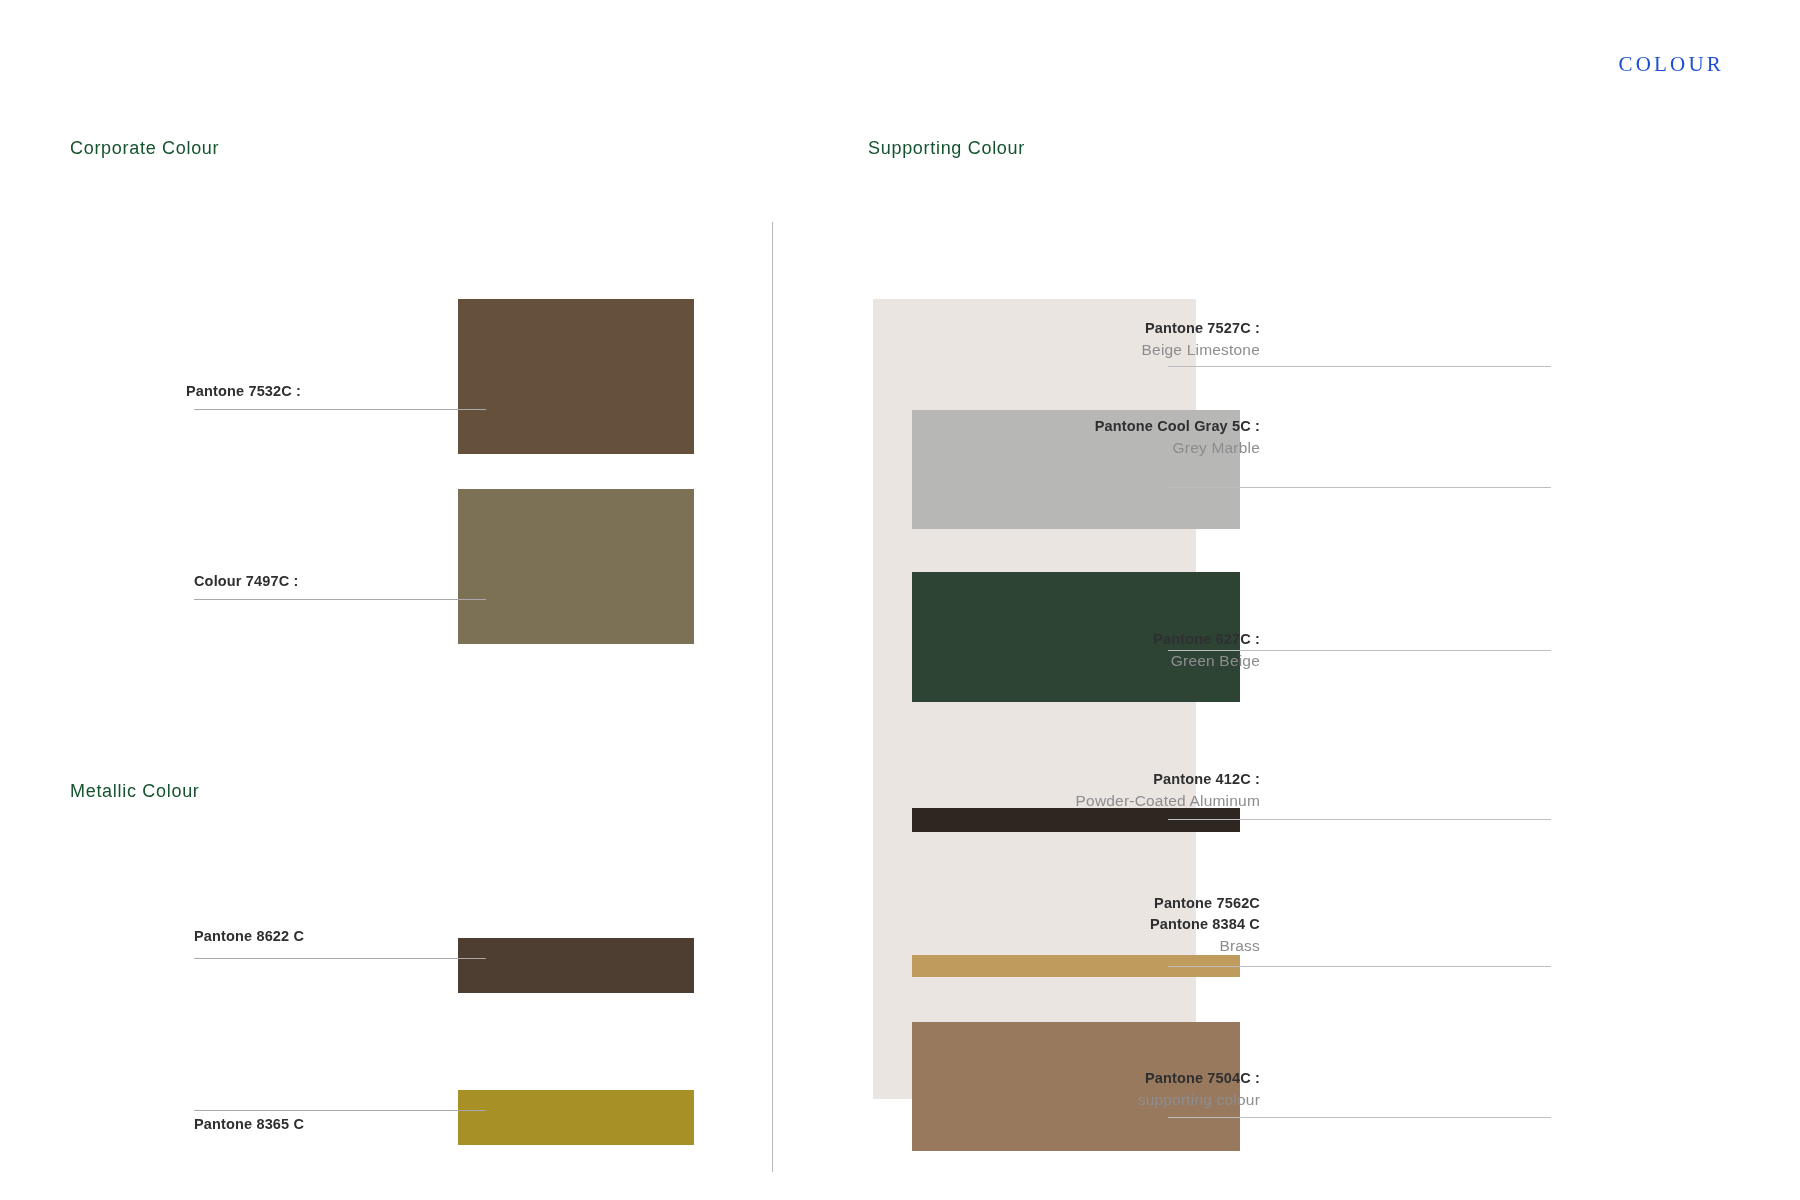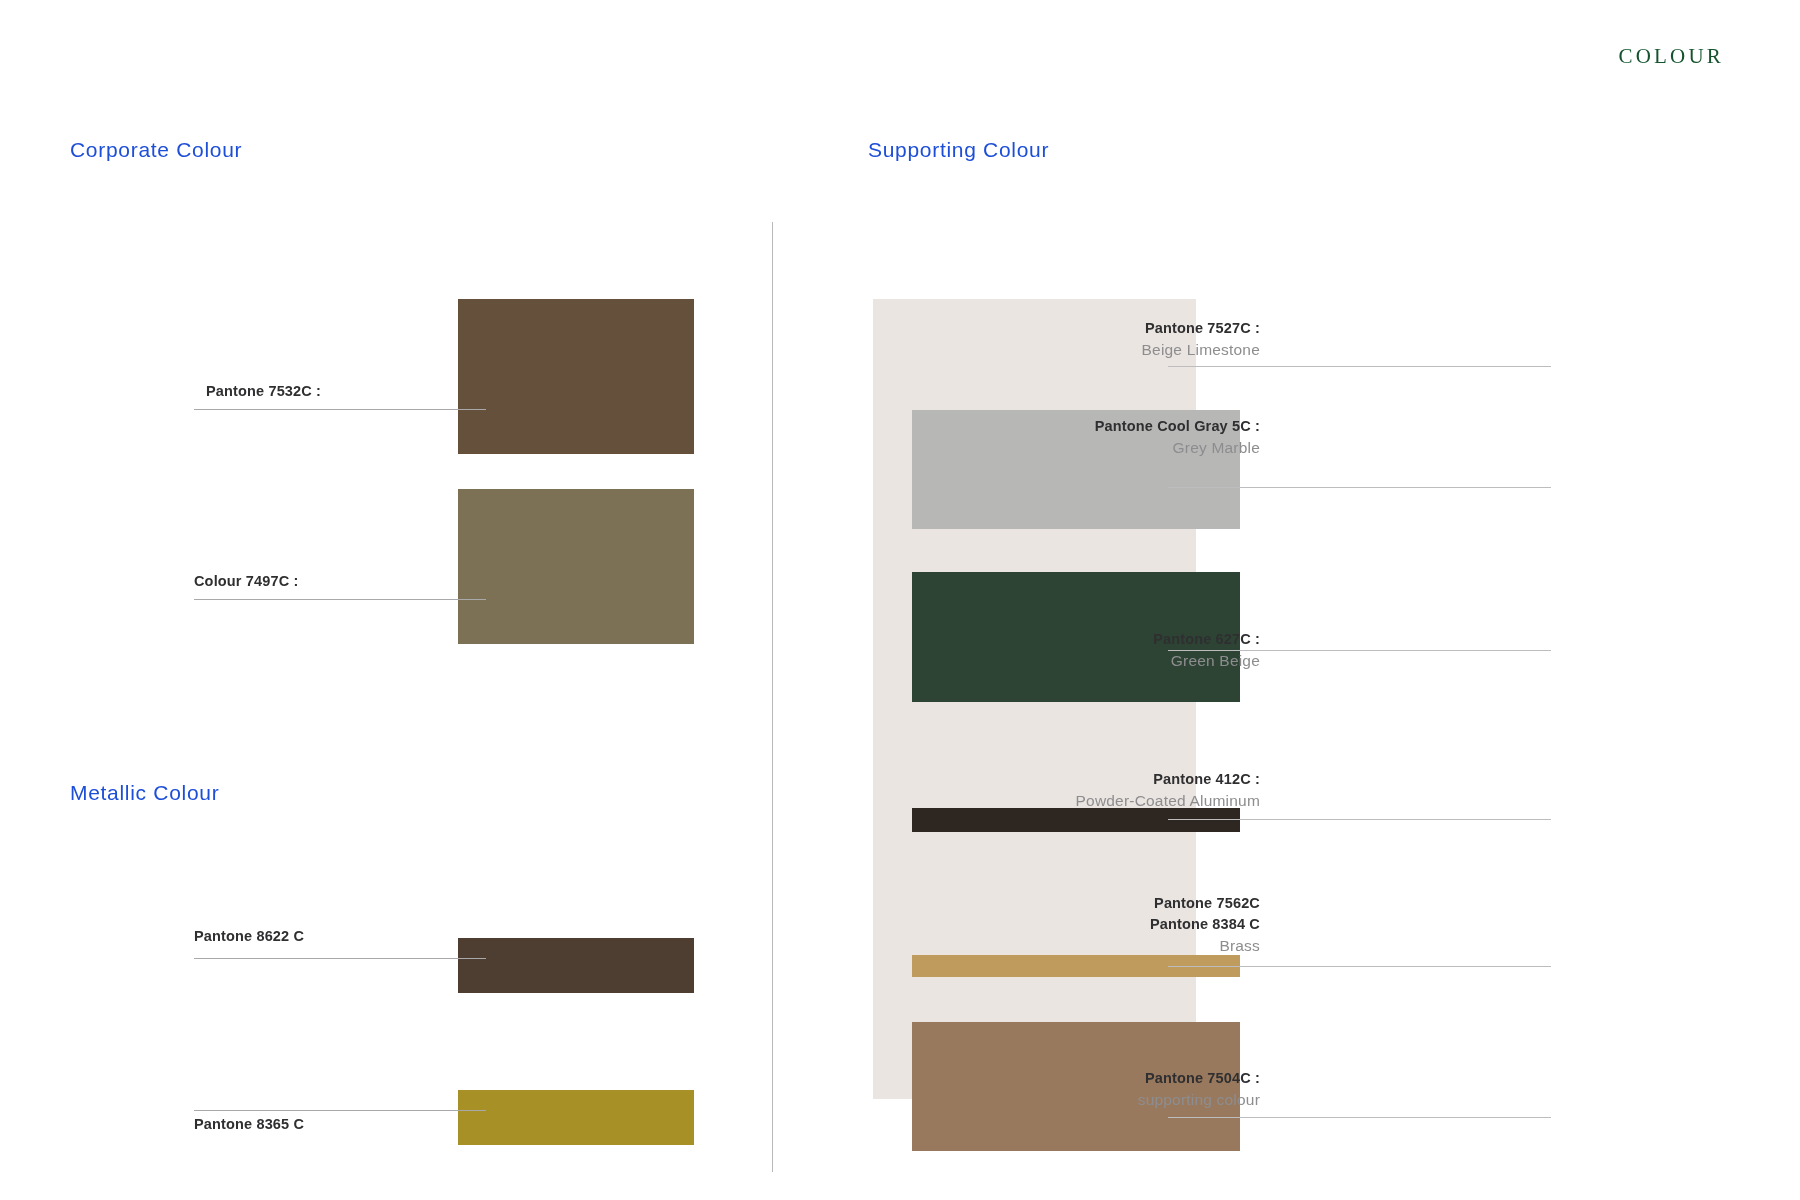--- a/index.html
+++ b/index.html
@@ -13,37 +13,37 @@
     position: relative;
     overflow: hidden;
     font-family: "Liberation Sans", sans-serif;
     -webkit-font-smoothing: antialiased;
   }
 
   
   .page-title {
     position: absolute;
     right: 76px;
-    top: 36px;
+    top: 44px;
     font-family: "Liberation Serif", serif;
     font-size: 30px;
     letter-spacing: 3.2px;
-    color: #14532d;
+    color: #1d4ed8;
     font-variant: small-caps;
     text-transform: lowercase;
     white-space: nowrap;
   }
   .page-title::first-letter { font-size: 30px; }
 
   
   .section-heading {
     position: absolute;
-    font-size: 21px;
+    font-size: 18px;
     letter-spacing: 0.7px;
-    color: #1d4ed8;
+    color: #14532d;
     white-space: nowrap;
   }
   #heading-corporate { left: 70px; top: 138px; }
   #heading-metallic  { left: 70px; top: 781px; }
   #heading-supporting{ left: 868px; top: 138px; }
 
   
   .divider {
     position: absolute;
     left: 772px;
@@ -113,21 +113,21 @@
 
 <div class="section-heading" id="heading-corporate">Corporate Colour</div>
 
 <div class="section-heading" id="heading-metallic">Metallic Colour</div>
 
 <div class="section-heading" id="heading-supporting">Supporting Colour</div>
 
 <div class="divider"></div>
 
 <div class="left-swatch" style="top: 299px; width: 236px; height: 155px; background: rgb(100, 80, 59);"></div>
-<div class="left-label" style="left:206px;top:383px;">Pantone 7532C :</div>
+<div class="left-label" style="left:186px;top:383px;">Pantone 7532C :</div>
 <div class="left-rule" style="left:194px;top:409px;width:292px;"></div>
 
 <div class="left-swatch" style="top: 489px; width: 236px; height: 155px; background: rgb(124, 113, 85);"></div>
 <div class="left-label" style="left:194px;top:573px;">Colour 7497C :</div>
 <div class="left-rule" style="left:194px;top:599px;width:292px;"></div>
 
 <div class="left-swatch" style="top: 938px; width: 236px; height: 55px; background: rgb(78, 62, 49);"></div>
 <div class="left-label" style="left:194px;top:928px;">Pantone 8622 C</div>
 <div class="left-rule" style="left:194px;top:958px;width:292px;"></div>
 

